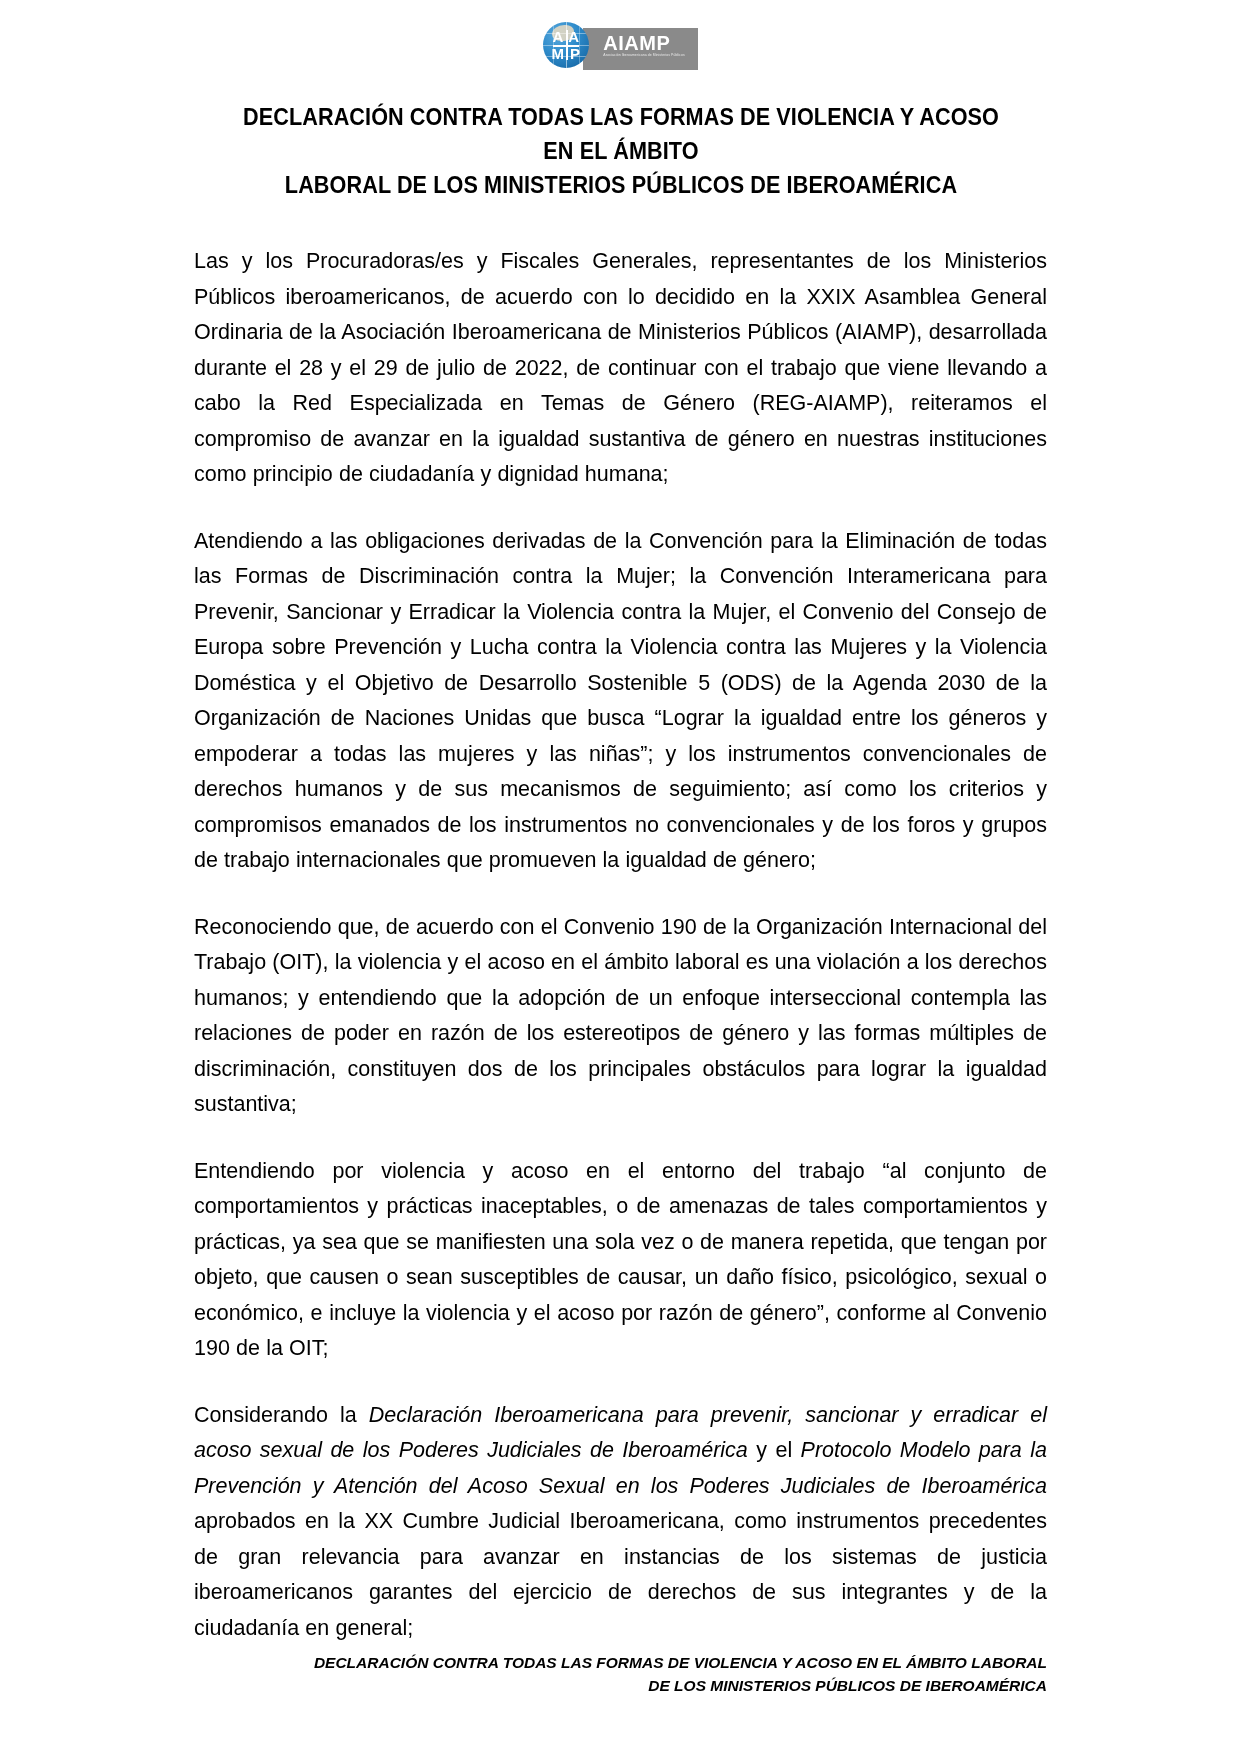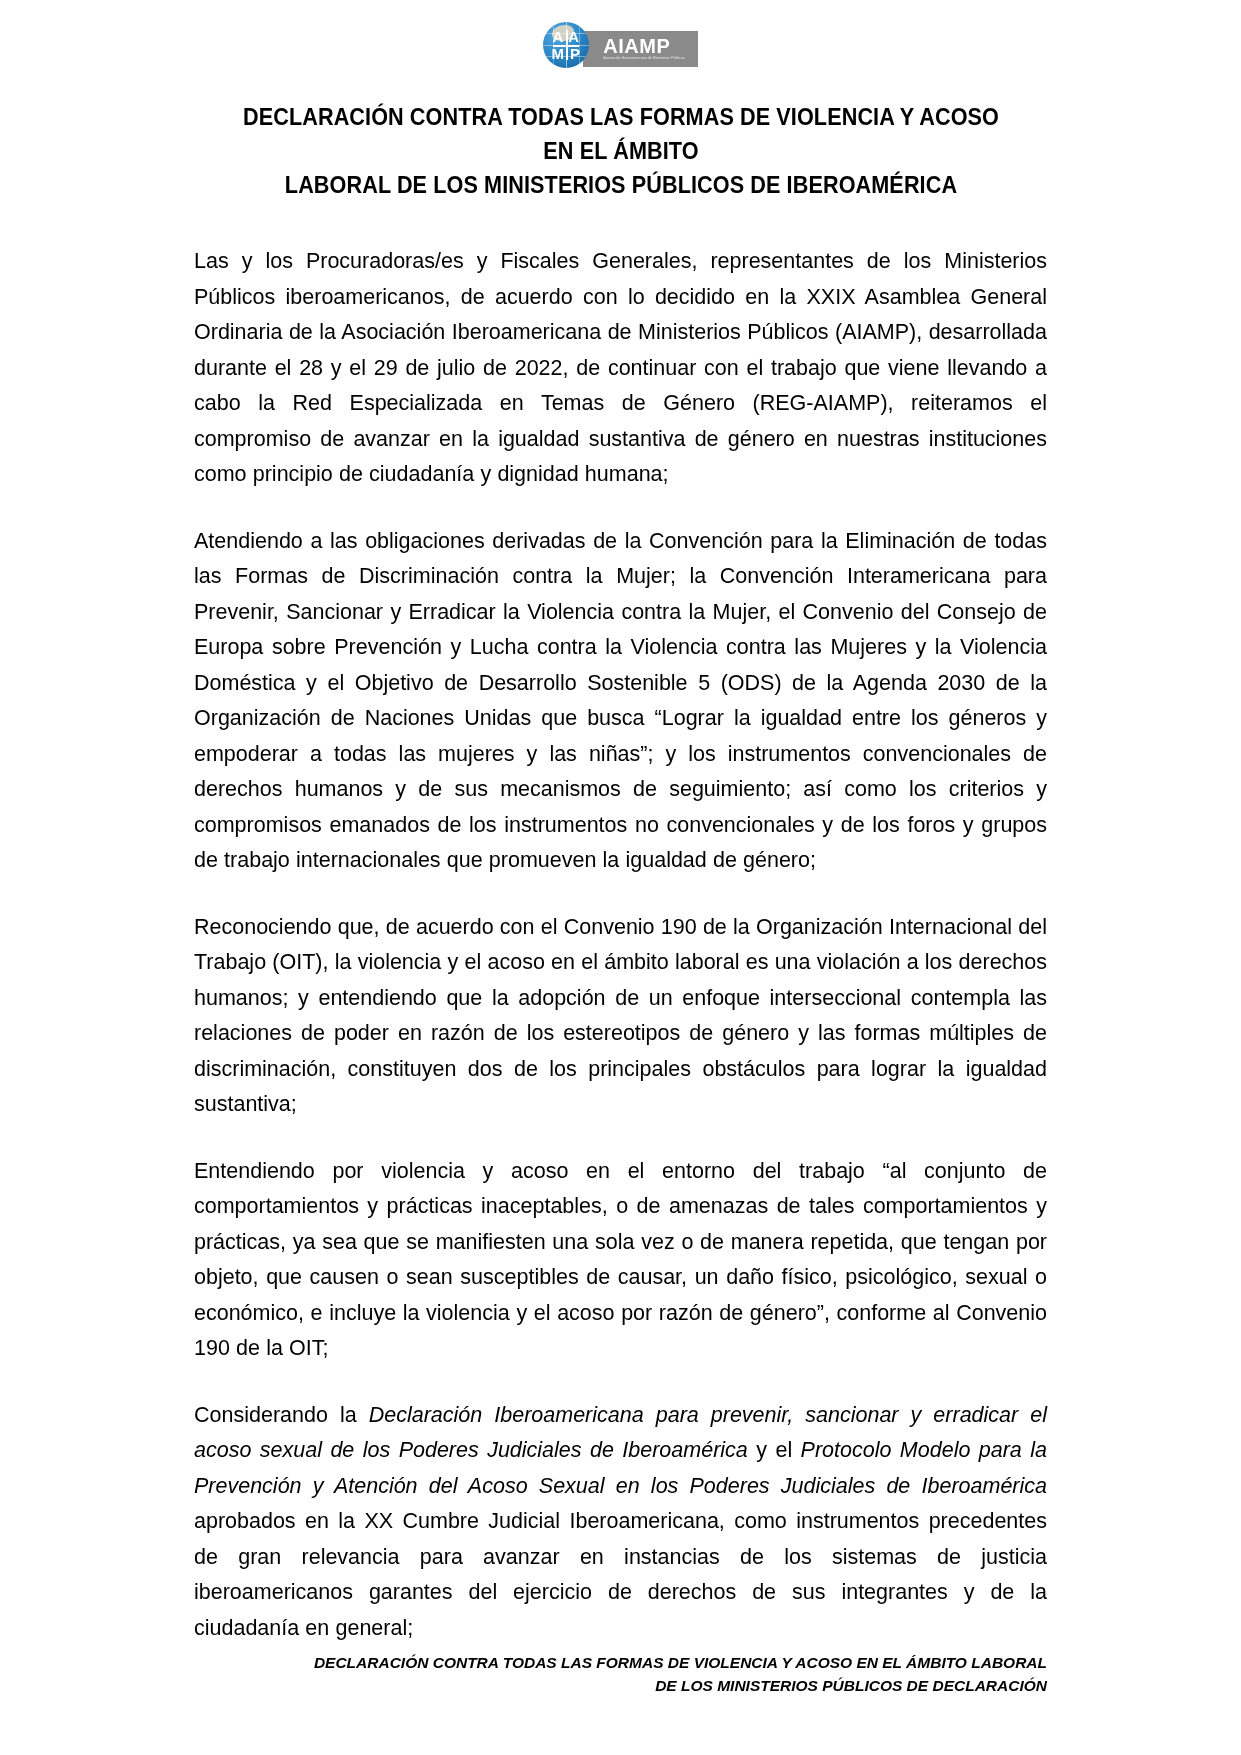--- a/index.html
+++ b/index.html
@@ -131,21 +131,21 @@
     content: "";
     position: absolute;
     left: 50%; top: -6px;
     width: 2px; height: 30px;
     background: #ffffff;
   }
   .logo-bar {
     background: #8a8a8a;
     height: 36px;
     margin-left: -6px;
-    padding: 0 13px 0 20px;
+    padding: 0 13px 6px 20px;
     display: flex;
     flex-direction: column;
     justify-content: center;
     align-items: flex-start;
     z-index: 1;
     margin-top: 8px;
   }
   .logo-bar .big {
     color: #ffffff;
     font-family: "Liberation Sans", sans-serif;
@@ -256,16 +256,16 @@
     <p class="para">Reconociendo que, de acuerdo con el Convenio 190 de la Organización Internacional del Trabajo (OIT), la violencia y el acoso en el ámbito laboral es una violación a los derechos humanos; y entendiendo que la adopción de un enfoque interseccional contempla las relaciones de poder en razón de los estereotipos de género y las formas múltiples de discriminación, constituyen dos de los principales obstáculos para lograr la igualdad sustantiva;</p>
 
     <p class="para">Entendiendo por violencia y acoso en el entorno del trabajo “al conjunto de comportamientos y prácticas inaceptables, o de amenazas de tales comportamientos y prácticas, ya sea que se manifiesten una sola vez o de manera repetida, que tengan por objeto, que causen o sean susceptibles de causar, un daño físico, psicológico, sexual o económico, e incluye la violencia y el acoso por razón de género”, conforme al Convenio 190 de la OIT;</p>
 
     <p class="para"><span>Considerando la </span><span class="it">Declaración Iberoamericana para prevenir, sancionar y erradicar el acoso sexual de los Poderes Judiciales de Iberoamérica</span><span> y el </span><span class="it">Protocolo Modelo para la Prevención y Atención del Acoso Sexual en los Poderes Judiciales de Iberoamérica</span><span> aprobados en la XX Cumbre Judicial Iberoamericana, como instrumentos precedentes de gran relevancia para avanzar en instancias de los sistemas de justicia iberoamericanos garantes del ejercicio de derechos de sus integrantes y de la ciudadanía en general;</span></p>
 
   </div>
 
   <div class="doc-footer">
     <div>DECLARACIÓN CONTRA TODAS LAS FORMAS DE VIOLENCIA Y ACOSO EN EL ÁMBITO LABORAL</div>
-    <div>DE LOS MINISTERIOS PÚBLICOS DE DECLARACIÓN</div>
+    <div>DE LOS MINISTERIOS PÚBLICOS DE IBEROAMÉRICA</div>
   </div>
 
 </div>
 
 </body></html>

